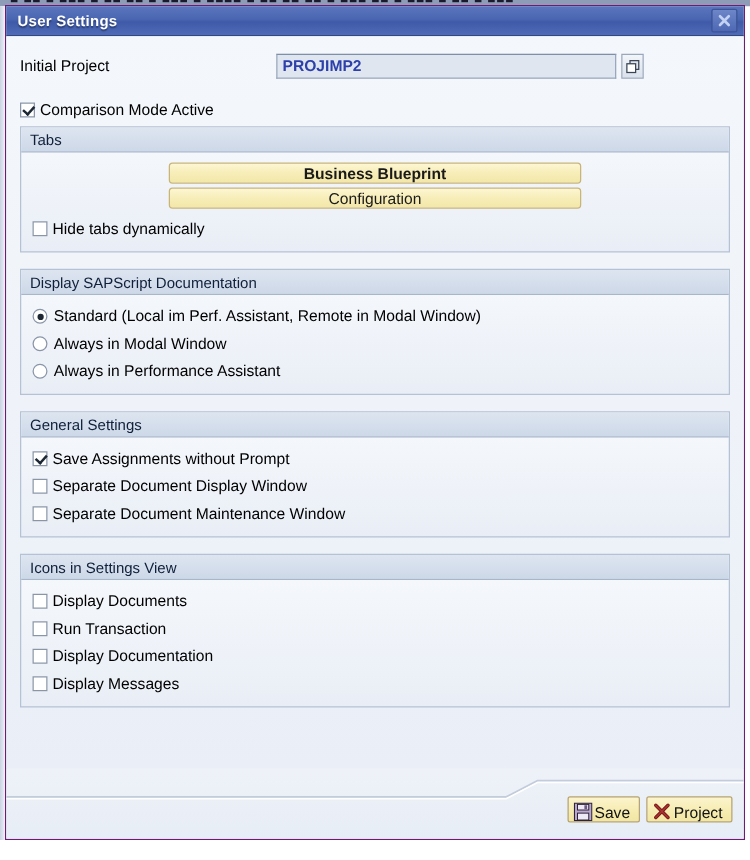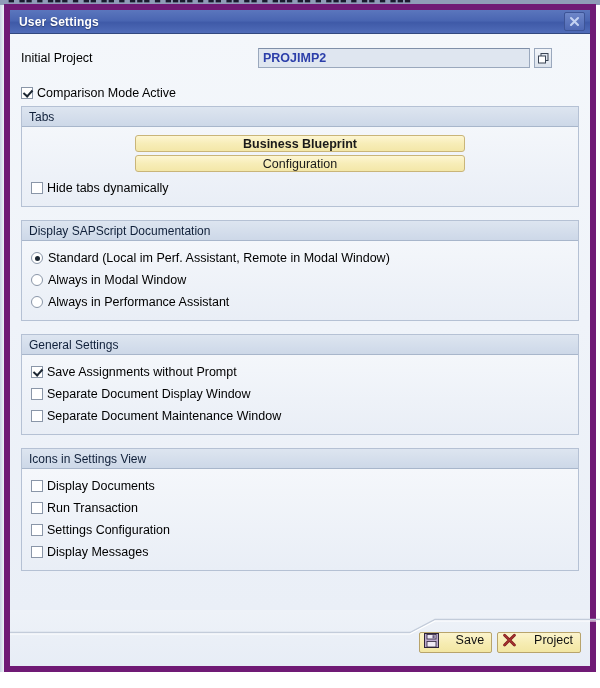--- a/index.html
+++ b/index.html
@@ -46,21 +46,21 @@
     background: linear-gradient(to right, #c9d2e2, #eef2f8);
   }
 
   
   #dialog {
     position: absolute;
     left: 4px;
     top: 4px;
     width: 592px;
     height: 668px;
-    border: 6px solid #701a75;
+    border: 1px solid #701a75;
     box-sizing: border-box;
     background: #eef2f8;
     display: flex;
     flex-direction: column;
   }
 
   
   #titlebar {
     height: 23px;
     background: linear-gradient(to bottom, #5b76bd 0%, #4a66b2 45%, #3f5aa8 55%, #506cb8 100%);
@@ -125,21 +125,20 @@
     box-sizing: border-box;
     background: #dfe6f0;
     border: 1px solid #9aa8bd;
     border-top-color: #7f8fa8;
     color: #2c3faa;
     font-family: "Liberation Sans", sans-serif;
     font-size: 12.5px;
     font-weight: bold;
     padding: 0 4px;
     outline: none;
-    margin-left: 32px;
   }
   
   .focus-corners { position: absolute; inset: -3px -2px -3px -3px; pointer-events: none; }
   .focus-corners i {
     position: absolute;
     width: 7px; height: 7px;
     border-color: #c0392b;
     border-style: solid;
     border-width: 0;
   }
@@ -281,23 +280,23 @@
     bottom: 13px;
     display: flex;
     gap: 5px;
   }
   .actbtn {
     height: 21px;
     background: linear-gradient(to bottom, #fcf4cd 0%, #f6ecb2 55%, #f2e6a3 100%);
     border: 1px solid #b8a46c;
     border-radius: 2px;
     display: flex;
-    align-items: flex-start;
+    align-items: flex-end;
     padding: 0 7px 0 4px;
-    gap: 17px;
+    gap: 2px;
     font-size: 12.5px;
     color: #111;
     cursor: pointer;
     box-sizing: border-box;
   }
   .actbtn svg { display: block; flex: 0 0 auto; }
 </style>
 </head>
 <body>
 
@@ -403,21 +402,21 @@
           <div class="opt-row">
             <span class="cb"></span>
             <span class="opt-label">Display Documents</span>
           </div>
           <div class="opt-row">
             <span class="cb"></span>
             <span class="opt-label">Run Transaction</span>
           </div>
           <div class="opt-row">
             <span class="cb"></span>
-            <span class="opt-label">Settings Configuration</span>
+            <span class="opt-label">Display Documentation</span>
           </div>
           <div class="opt-row">
             <span class="cb"></span>
             <span class="opt-label">Display Messages</span>
           </div>
         </div>
       </div>
 
     </div>
 

